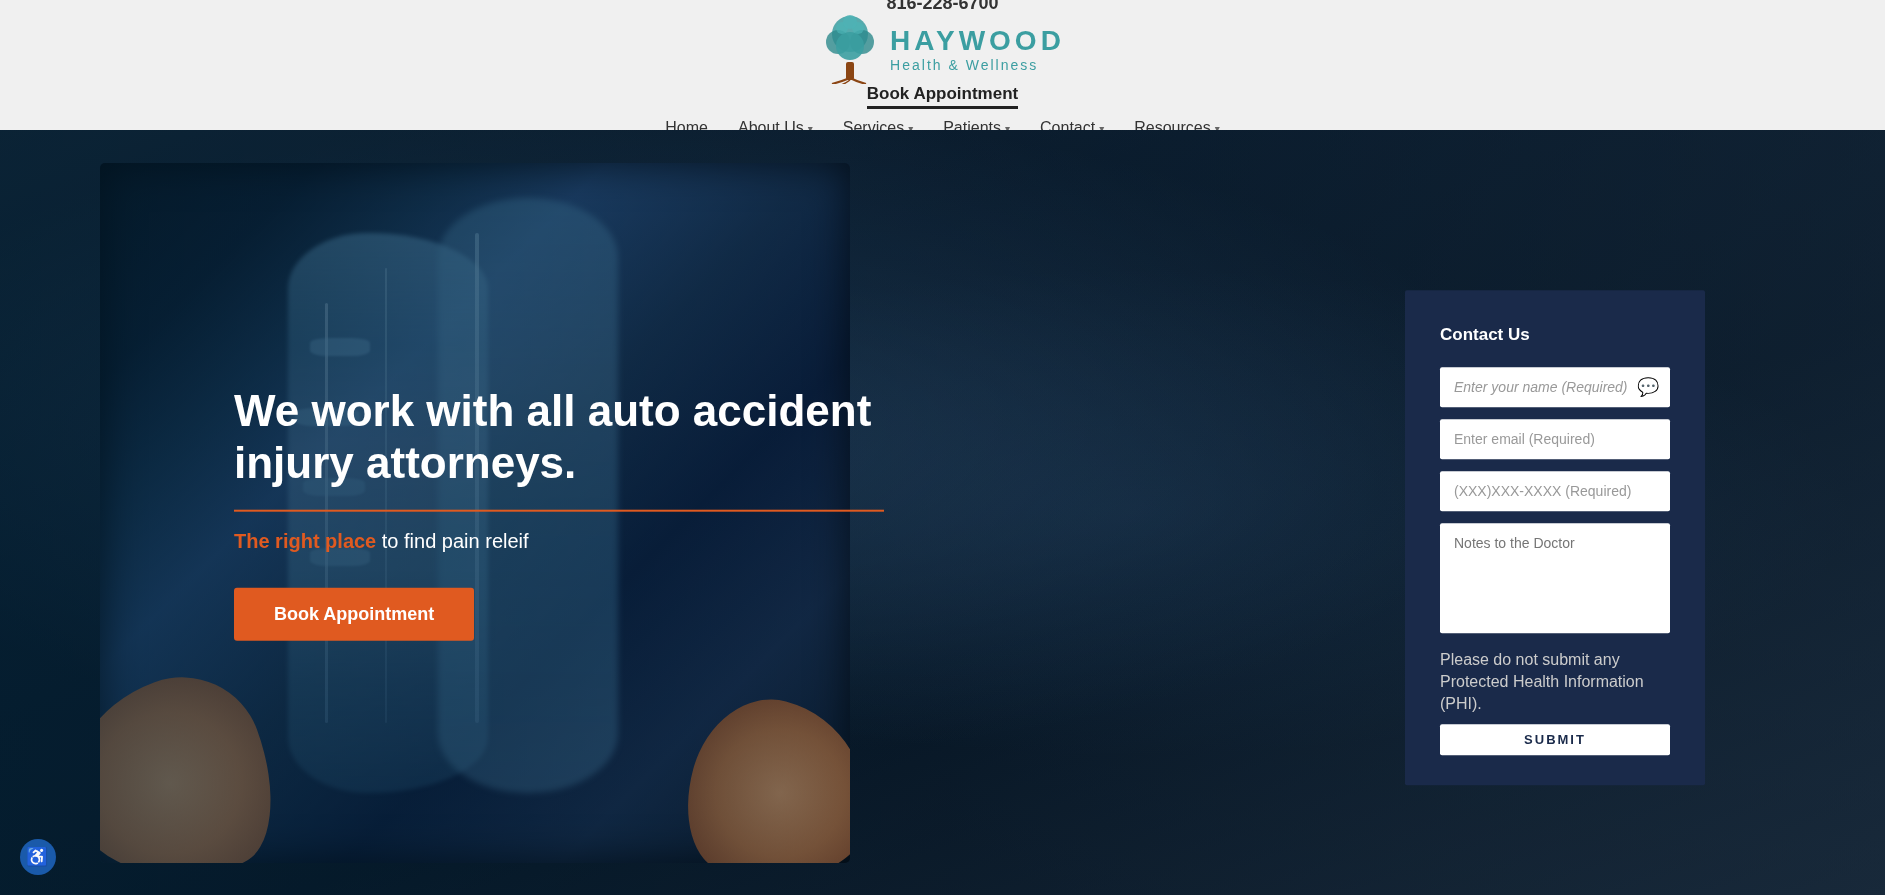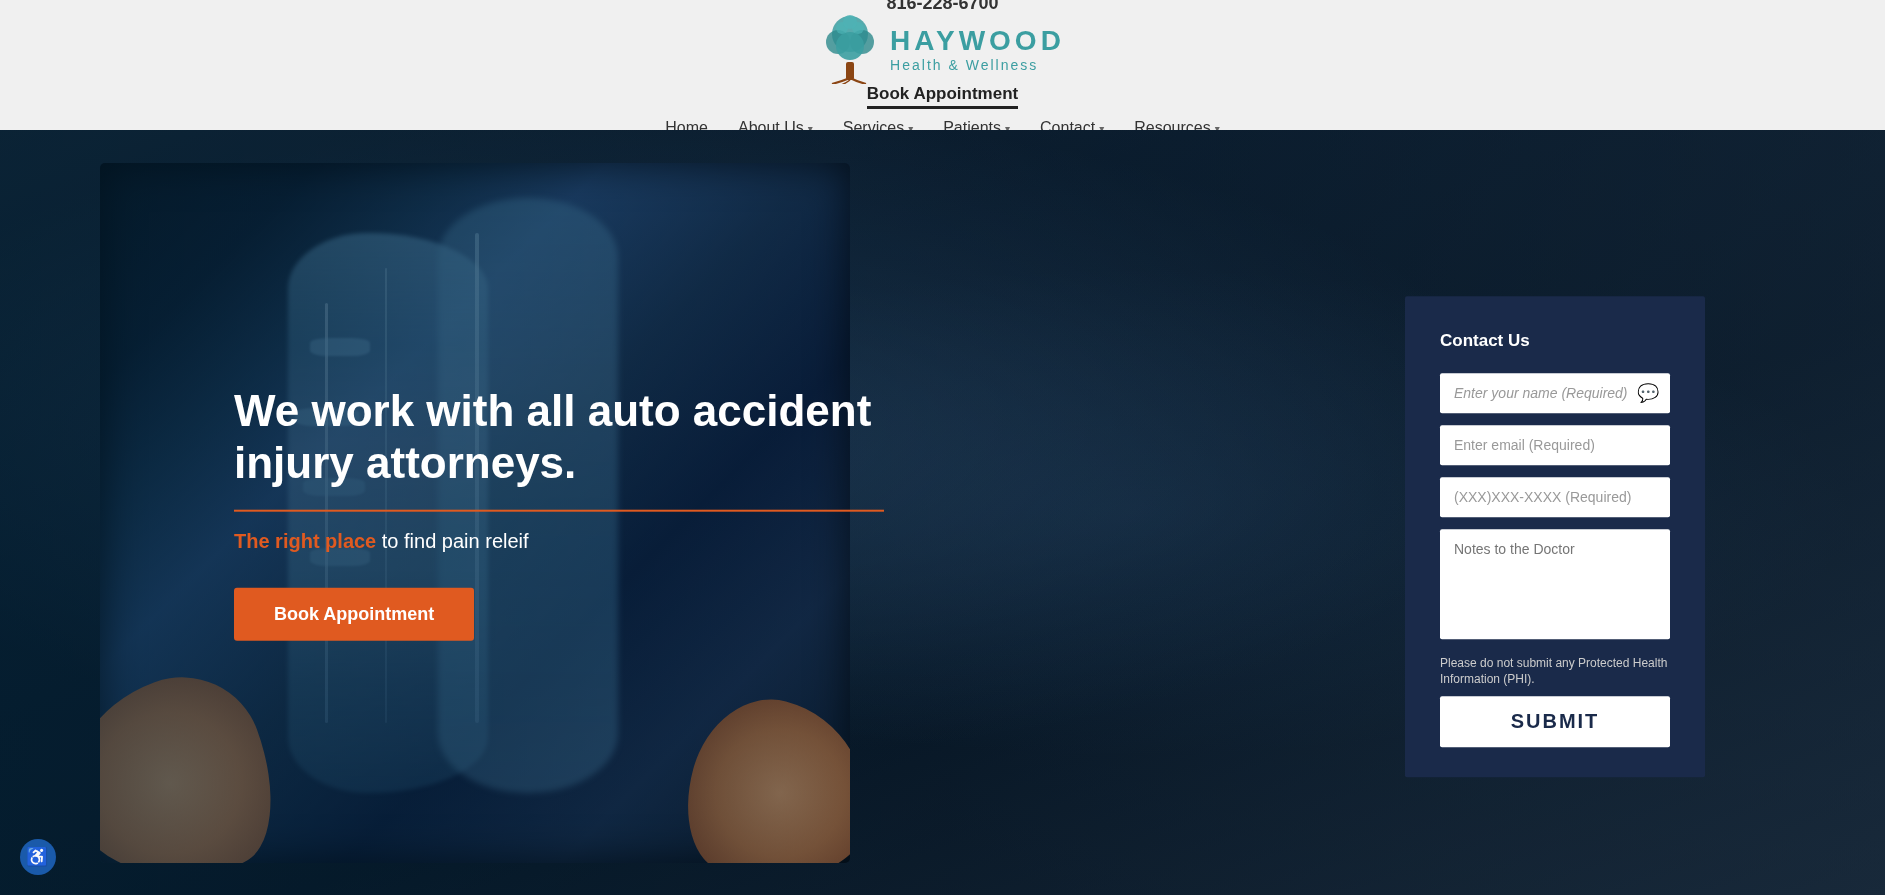--- a/index.html
+++ b/index.html
@@ -293,31 +293,31 @@
       font-size: 14px;
       color: #14532d;
       background: #fff;
       outline: none;
       resize: none;
       height: 110px;
       font-family: Arial, sans-serif;
     }
     .phi-notice {
       color: #ccc;
-      font-size: 12px;
+      font-size: 16px;
       margin-bottom: 8px;
       line-height: 1.4;
     }
     .submit-btn {
       width: 100%;
       background: #fff;
       color: #1a2a4a;
       border: none;
-      padding: 14px;
-      font-size: 20px;
+      padding: 8px;
+      font-size: 13px;
       font-weight: bold;
       letter-spacing: 2px;
       cursor: pointer;
       border-radius: 2px;
     }
 
     
     .accessibility-btn {
       position: fixed;
       bottom: 20px;

